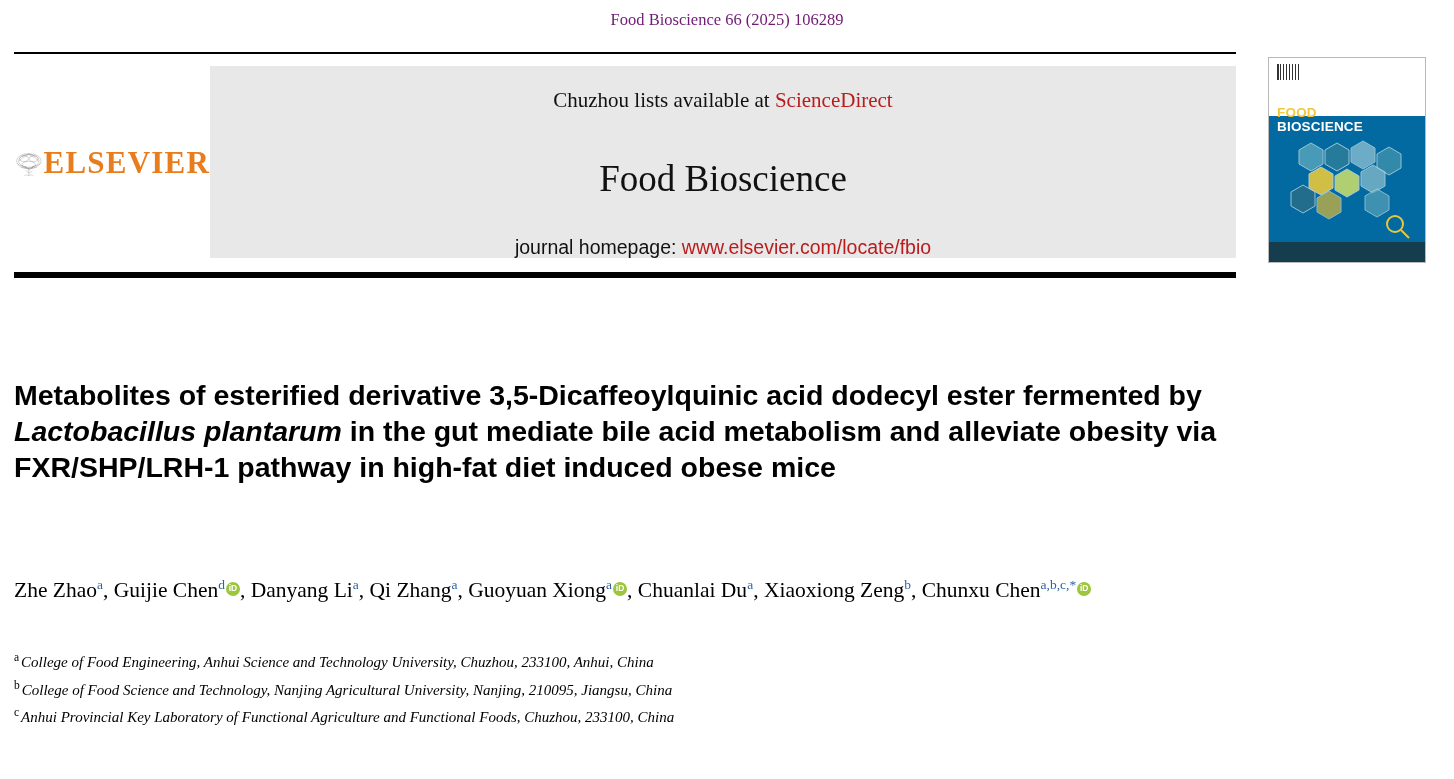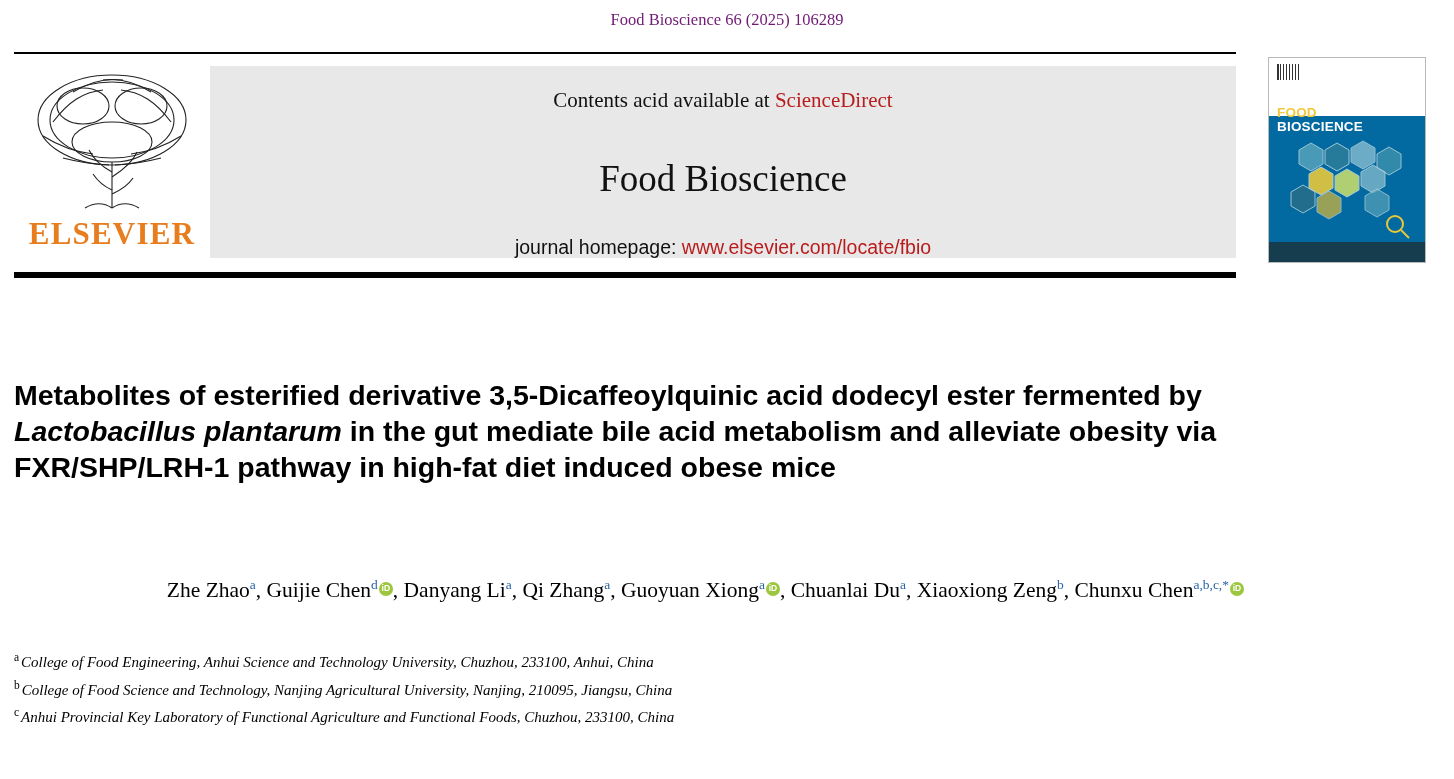--- a/index.html
+++ b/index.html
@@ -49,21 +49,21 @@
     width: 1222px;
     height: 207px;
   }
   .elsevier-logo {
     position: absolute;
     left: 0;
     top: 0;
     width: 196px;
     height: 207px;
     display: flex;
-    flex-direction: column;
+    flex-direction: row;
     align-items: center;
     justify-content: flex-start;
   }
   .tree-svg { display:block; margin-top: 4px; }
   .elsevier-word {
     font-family: "Liberation Serif", serif;
     font-size: 31px;
     letter-spacing: 1.2px;
     color: #e87d1e;
     font-weight: 700;
@@ -171,21 +171,20 @@
   
   .authors {
     position: absolute;
     left: 14px;
     top: 570px;
     width: 1230px;
     font-family: "Liberation Serif", serif;
     font-size: 21.5px;
     line-height: 30px;
     color: #000;
-    text-align: right;
   }
   .authors sup {
     font-size: 13.5px;
     color: #2b63a8;
     vertical-align: super;
   }
   .orcid {
     display: inline-block;
     width: 14px; height: 14px;
     border-radius: 50%;
@@ -260,21 +259,21 @@
           <path d="M138 96 C 123 100, 108 102, 92 103"></path>
           <path d="M50 30 C 66 20, 84 16, 100 18"></path>
           <path d="M128 30 C 112 20, 96 16, 80 18"></path>
         </g>
       </svg>
       <div class="elsevier-word">ELSEVIER</div>
     </div>
 
     <div class="journal-box">
       <div class="contents-line">
-        <span>Contents acid available at </span><a href="#">ScienceDirect</a>
+        <span>Chuzhou lists available at </span><a href="#">ScienceDirect</a>
       </div>
       <div class="journal-title">Food Bioscience</div>
       <div class="homepage-line">
         <span>journal homepage: </span><a href="#">www.elsevier.com/locate/fbio</a>
       </div>
     </div>
   </div>
 
   <div class="header-rule-bottom"></div>
 

